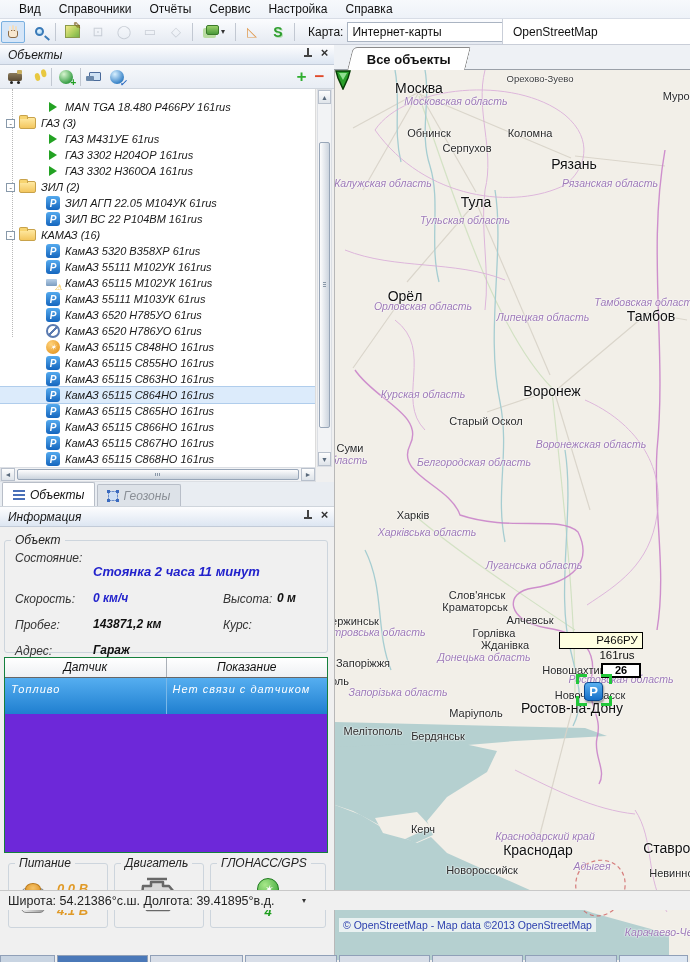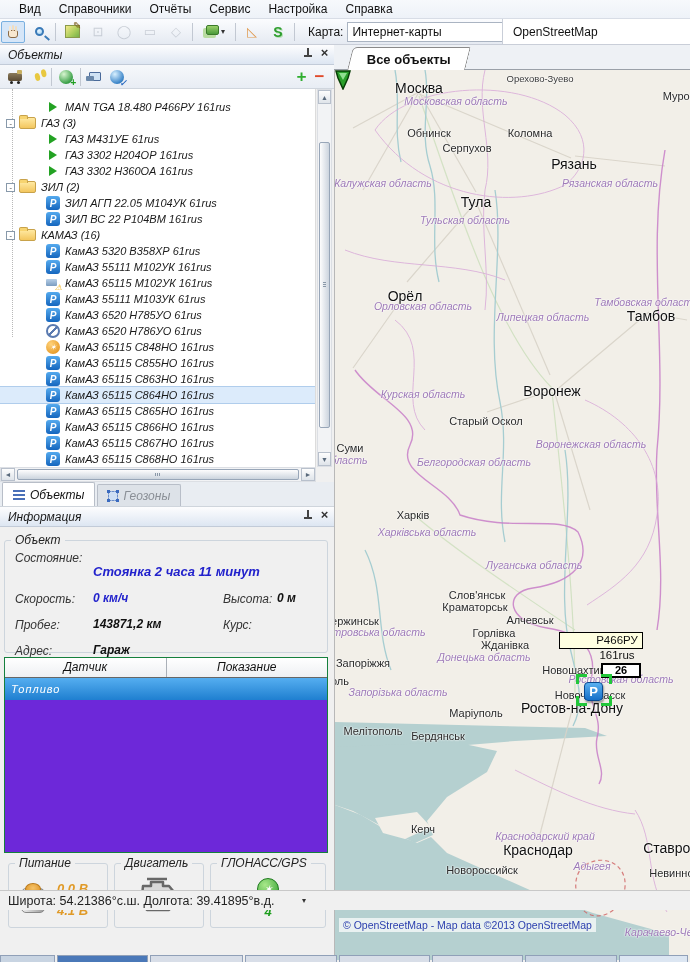--- a/index.html
+++ b/index.html
@@ -128,21 +128,21 @@
   .ival { font-weight:bold; color:#111; }
   .ival.blue { color:#2222cc; }
 
   
   #sensors { position:absolute; left:4px; top:612px; width:324px; height:196px;
     border:1px solid #15803d; background:#6d28d9; font-size:12px; }
   .thead { display:flex; height:20px; background:linear-gradient(180deg,#ffffff,#eef0f3);
     border-bottom:1px solid #666; color:#111; }
   .thead div { flex:1; text-align:center; line-height:19px; border-right:1px solid #aab0b8; }
   .thead div:last-child { border-right:none; }
-  .srow { display:flex; height:22px; background:linear-gradient(180deg,#55aef0,#1f7fd0); color:#fff; letter-spacing:1px; font-size:11px; }
+  .srow { display:flex; height:36px; background:linear-gradient(180deg,#55aef0,#1f7fd0); color:#fff; letter-spacing:1px; font-size:11px; }
   .srow div { flex:1; line-height:22px; padding-left:6px; border-right:1px solid #7ab8e8; }
   .srow div:last-child { border-right:none; }
 
   
   .gbox { position:absolute; top:811px; height:72px; border:1px solid #cdd5dd; border-radius:3px; font-size:12px; }
   #g-power { left:8px; width:100px; }
   #g-engine { left:114px; width:90px; }
   #g-gps { left:210px; width:116px; }
   .battery { width:24px; height:25px; background:linear-gradient(90deg,#f0f0f0,#9a9a9a); border-radius:5px;
     position:absolute; left:12px; top:18px; border:1px solid #888; }
@@ -433,20 +433,21 @@
   </fieldset>
 
   <div id="sensors">
     <div class="thead">
       <div>Датчик</div>
       <div>Показание</div>
     </div>
     <div id="sensor-rows">
         <div class="srow">
           <div>Топливо</div>
+          <div>Нет связи с датчиком</div>
         </div>
       </div>
   </div>
 
   <fieldset class="gbox" id="g-power">
     <legend>Питание</legend>
     <span class="battery"></span>
     <span class="volts">
       <span style="display:block">0.0 В</span>
       <span style="display:block">4.1 В</span>

